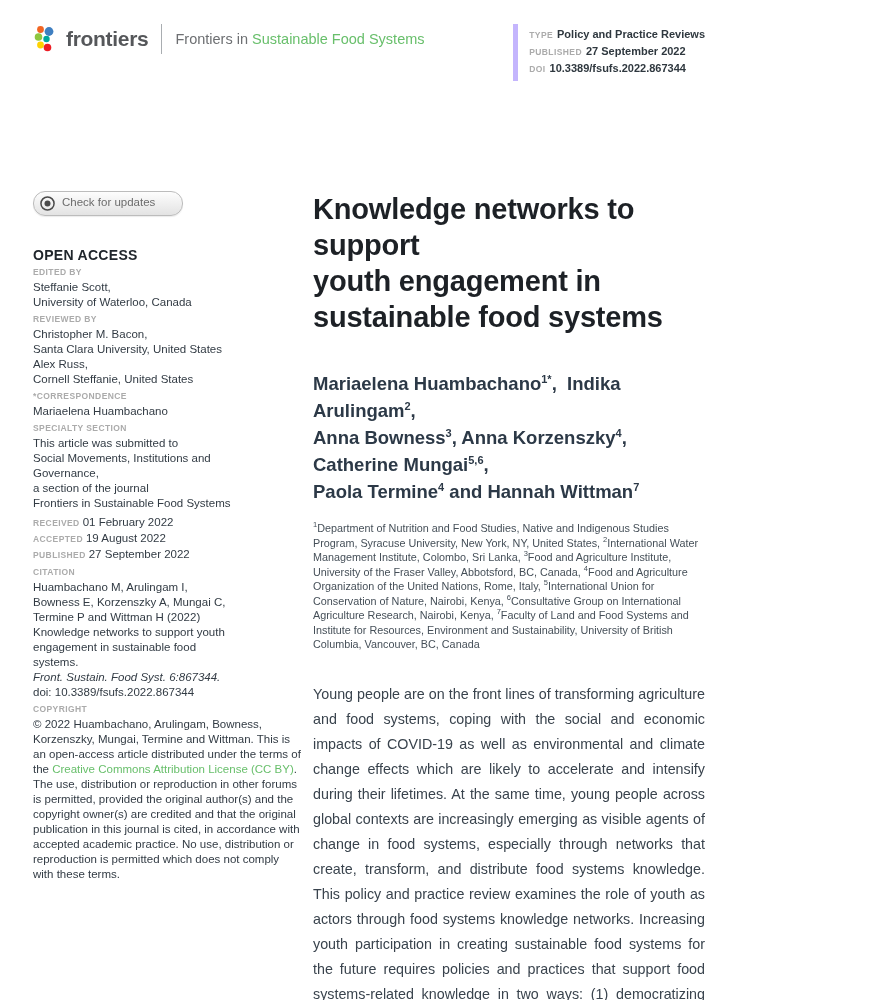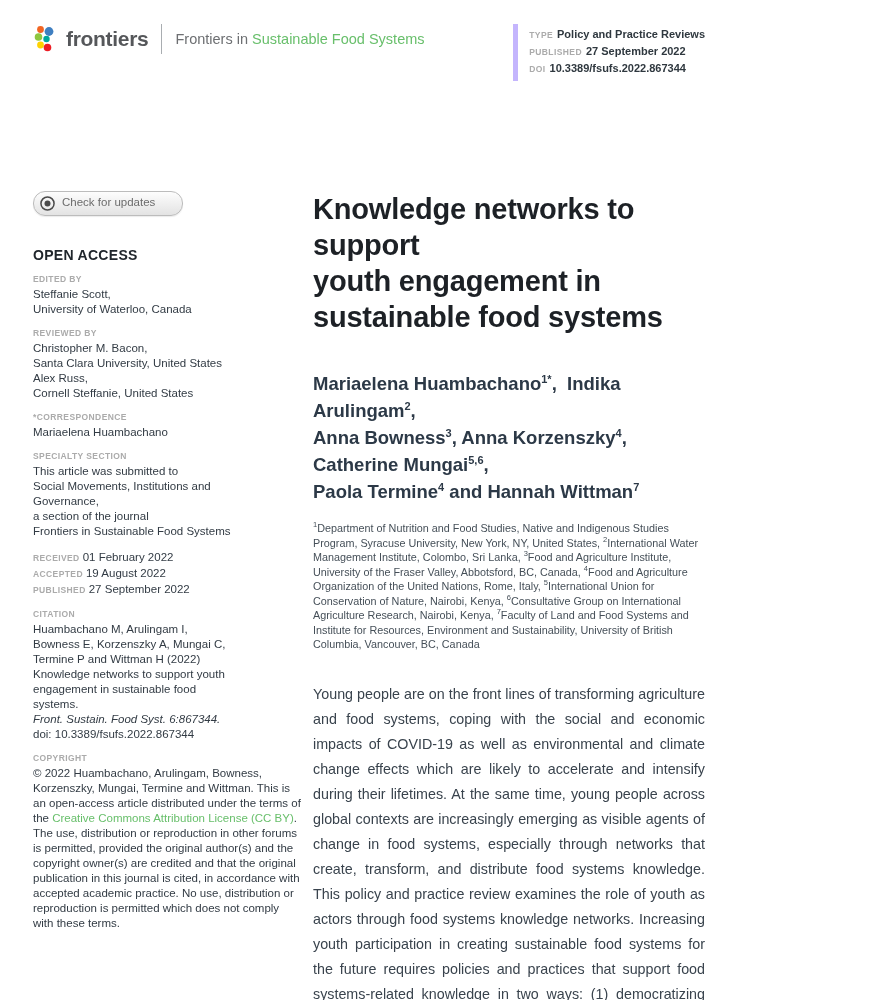--- a/index.html
+++ b/index.html
@@ -25,21 +25,21 @@
   .content{display:flex;padding:0 36px 0 33px;margin-top:110px;}
   .sidebar{width:268px;flex:none;}
   .main{flex:1;margin-left:12px;min-width:0;}
 
   
   .check-btn{display:inline-flex;align-items:flex-start;cursor:pointer;
     background:linear-gradient(#fdfdfd,#e3e3e3);border:1px solid #bcbcbc;border-radius:12px;
     padding:4px 27px 4px 6px;font-size:11.5px;color:#6c6c6c;box-shadow:0 1px 1px rgba(0,0,0,.08);}
   .check-btn svg{margin-right:7px;flex:none;}
   .open-access{margin-top:31px;font-size:14px;font-weight:bold;color:#20262c;letter-spacing:0.3px;}
-  .sb-block{margin-top:11px;}
+  .sb-block{margin-top:4px;}
   .sb-label{font-size:8.5px;font-weight:bold;color:var(--label-gray);letter-spacing:0.4px;margin-bottom:3px;}
   .sb-label.inline{display:inline;margin:0 3px 0 0;}
   .sb-line,.sb-val,.sb-para,.sb-daterow{font-size:11.5px;color:var(--ink);line-height:15px;}
   .sb-para{margin:1px 0 0 0;}
   .italic{font-style:italic;}
   .green-link{color:var(--green);cursor:pointer;}
 
   
   .title-line{font-size:29px;line-height:36px;font-weight:600;color:#1d2126;letter-spacing:-0.2px;}
   .authors{margin-top:35px;}

